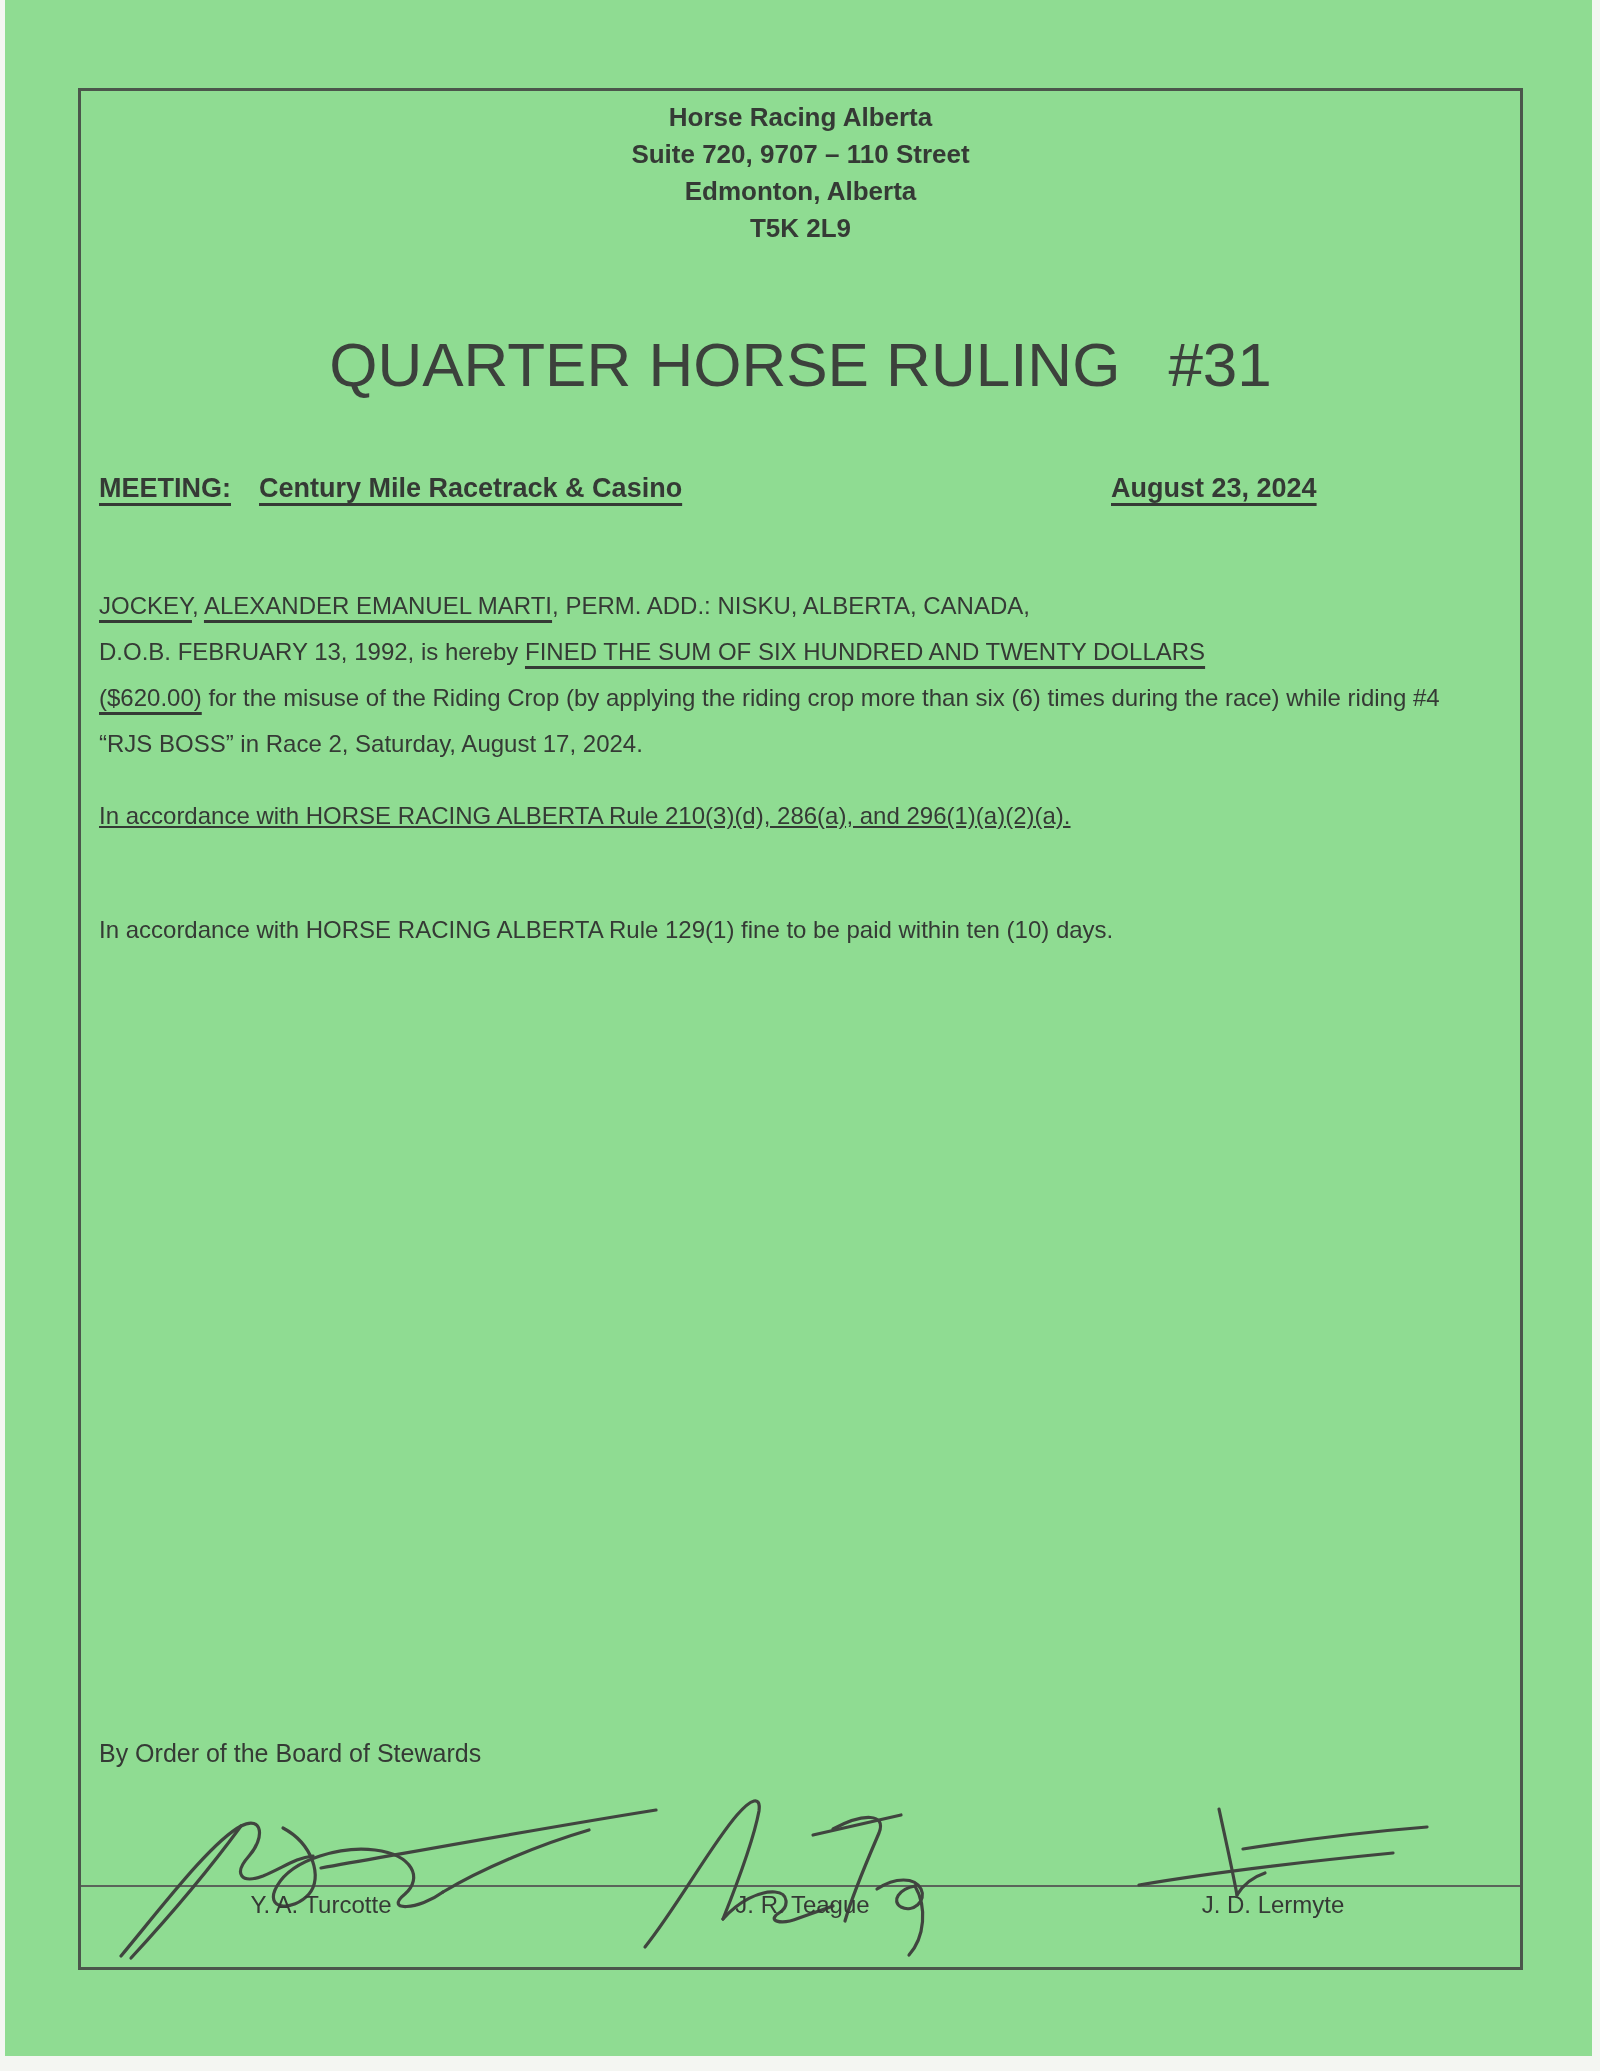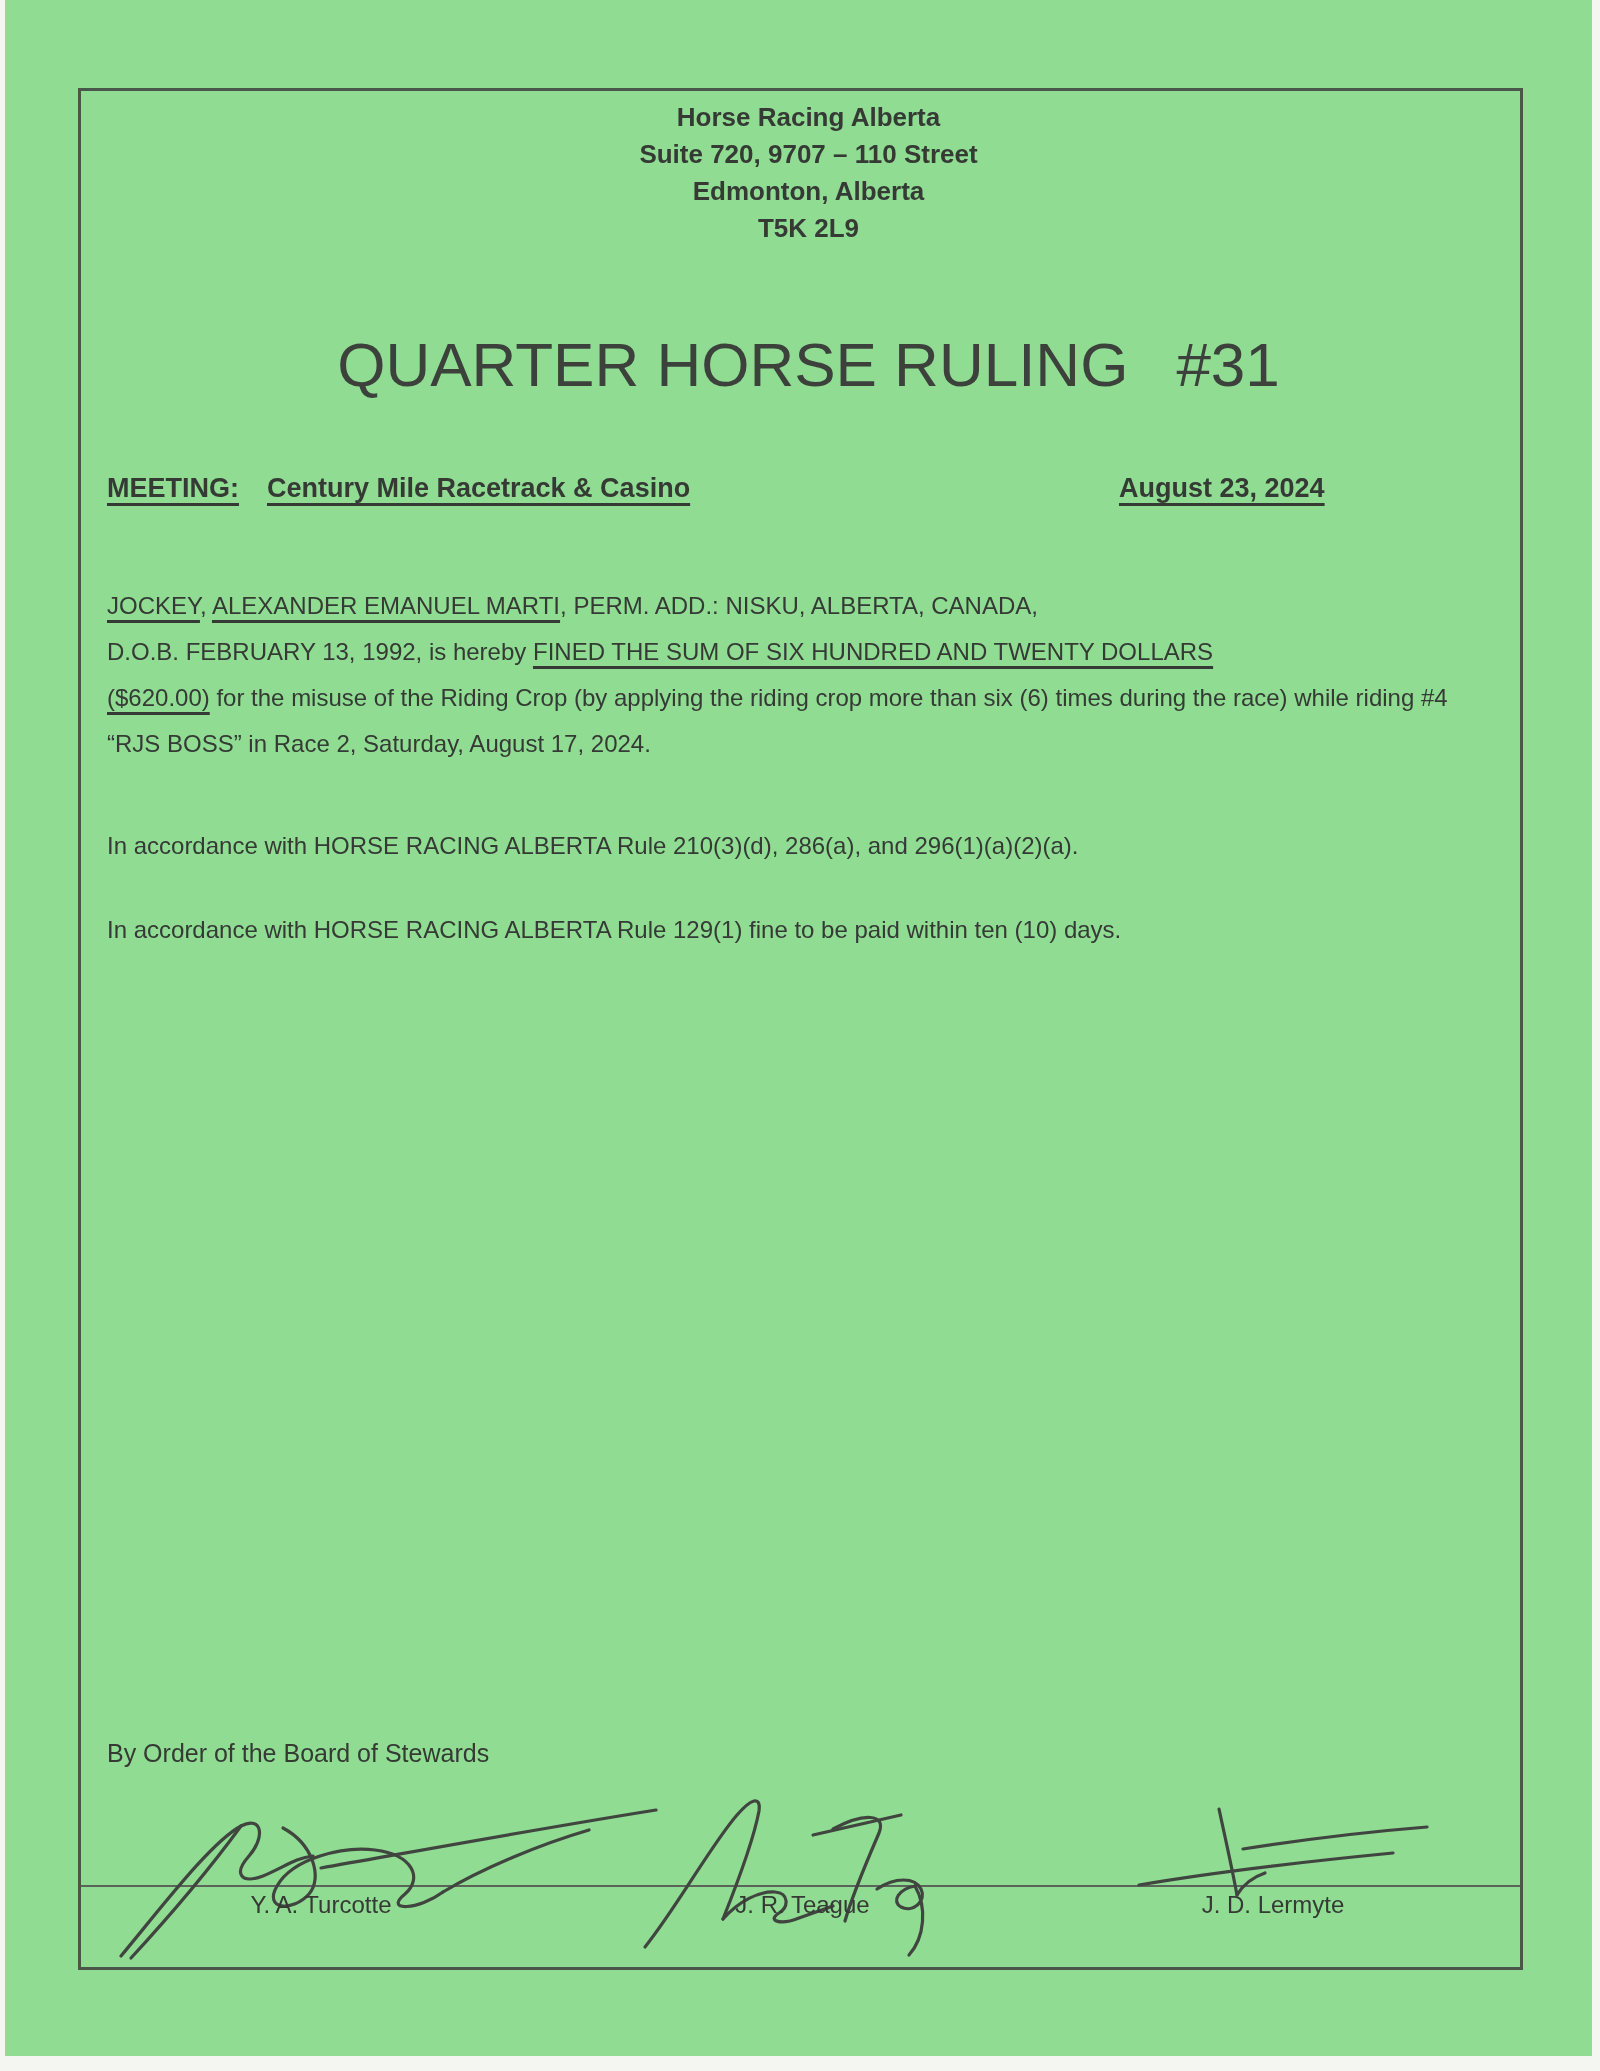--- a/index.html
+++ b/index.html
@@ -12,21 +12,21 @@
   }
   #paper{
     position:absolute;left:5px;top:0;width:1587px;height:2056px;
     background:#8fdc92;
   }
   #borderbox{
     position:absolute;left:73px;top:88px;width:1445px;height:1882px;
     border:3px solid #4b564b;
     box-sizing:border-box;
   }
-  .abs{position:absolute;padding-left:8px;}
+  .abs{position:absolute;}
   .ink{color:#353a35;}
   .hdr{
     width:100%;text-align:center;
     font-weight:bold;font-size:26px;line-height:37px;
   }
   .title-line{
     width:100%;text-align:center;
     font-size:62px;font-weight:400;letter-spacing:0px;color:#3c413c;
     white-space:nowrap;
   }
@@ -74,21 +74,21 @@
     <div class="abs title-line" style="top:238px;">
       <span>QUARTER HORSE RULING</span><span class="title-num">#31</span>
     </div>
 
     <div class="abs ink bold-u" style="left:18px;top:382px;">MEETING:</div>
     <div class="abs ink bold-u" style="left:178px;top:382px;">Century Mile Racetrack &amp; Casino</div>
     <div class="abs ink bold-u" style="left:1030px;top:382px;">August 23, 2024</div>
 
     <p class="abs ink body-text" style="left:18px;top:492px;width:1375px;"><span class="u">JOCKEY</span><span>, </span><span class="u">ALEXANDER EMANUEL MARTI</span><span>, PERM. ADD.: NISKU, ALBERTA, CANADA,</span><br><span>D.O.B. FEBRUARY 13, 1992, is hereby </span><span class="u">FINED THE SUM OF SIX HUNDRED AND TWENTY DOLLARS</span><br><span class="u">($620.00)</span><span> for the misuse of the Riding Crop (by applying the riding crop more than six (6) times during the race) while riding #4 “RJS BOSS” in Race 2, Saturday, August 17, 2024.</span></p>
 
-    <p class="abs ink body-text" style="left:18px;top:732px;width:1400px;">In accordance with HORSE RACING ALBERTA Rule 210(3)(d), 286(a), and 296(1)(a)(2)(a).</p>
+    <p class="abs ink body-text" style="left:18px;top:702px;width:1400px;text-decoration:underline;">In accordance with HORSE RACING ALBERTA Rule 210(3)(d), 286(a), and 296(1)(a)(2)(a).</p>
     <p class="abs ink body-text" style="left:18px;top:816px;width:1400px;">In accordance with HORSE RACING ALBERTA Rule 129(1) fine to be paid within ten (10) days.</p>
 
     <div class="abs ink" style="left:18px;top:1648px;font-size:25px;">By Order of the Board of Stewards</div>
 
     <div class="sig-line"></div>
 
     <svg class="sig-svg" style="left:30px;top:1705px;" width="560" height="170" viewBox="0 0 560 170">
       <path d="M10,160 C50,112 100,46 130,30 C152,19 154,42 138,60 C122,78 130,88 152,80 C172,72 184,62 202,60"></path>
       <path d="M130,30 C92,82 44,136 20,162"></path>
       <path d="M172,32 C202,48 212,82 198,98 C182,116 152,114 166,90 C182,62 232,50 264,54 C302,59 312,82 294,98 C272,116 308,114 332,96"></path>

